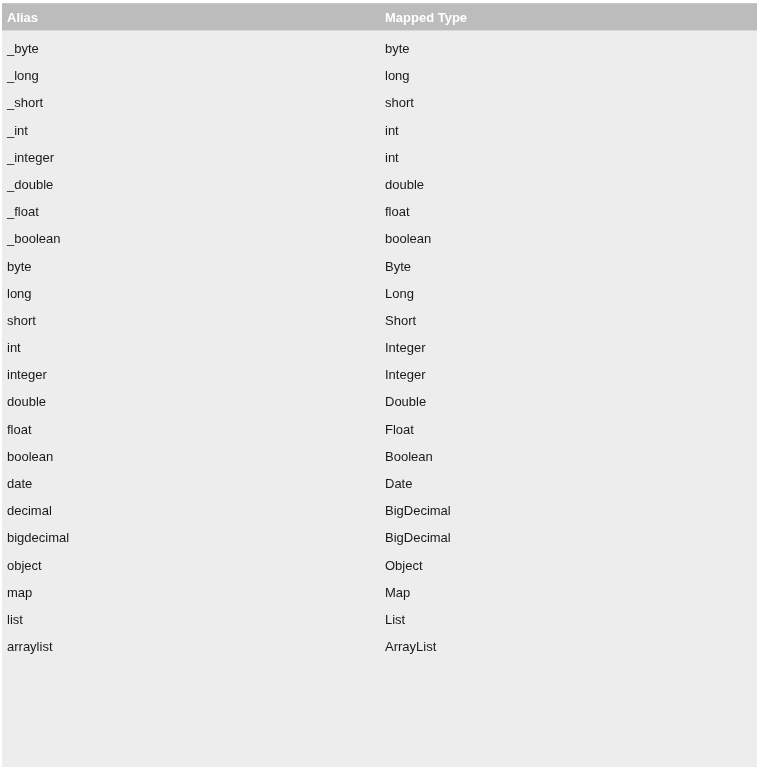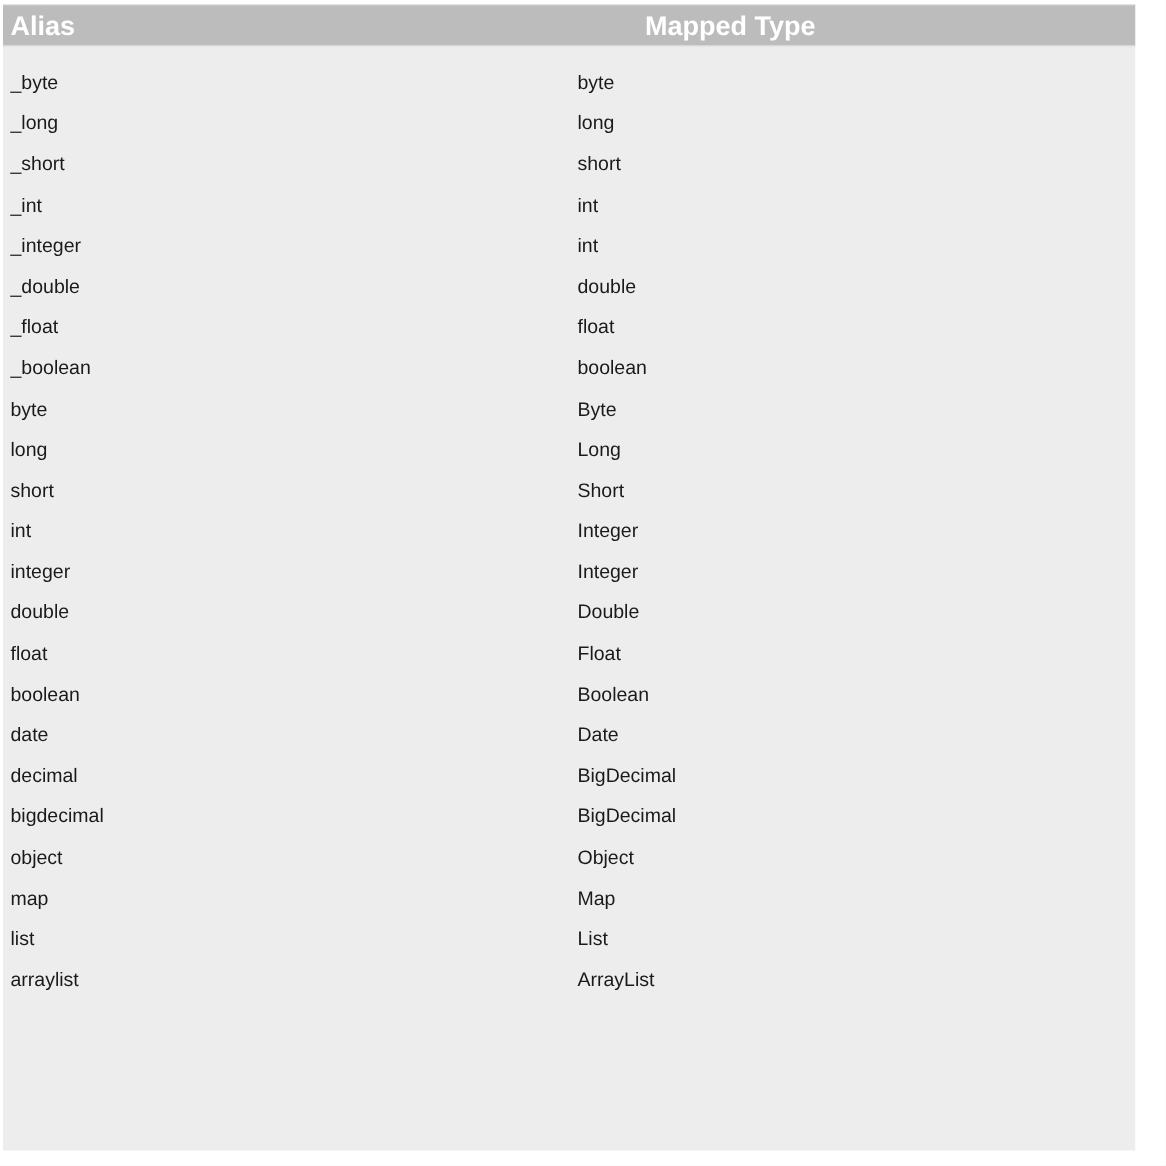--- a/index.html
+++ b/index.html
@@ -30,21 +30,21 @@
     background: #bcbcbc;
     border-top: 1px solid #c6c6c6;
     border-bottom: 1px solid #d8d8d8;
     box-sizing: border-box;
   }
 
   .table-body {
     position: relative;
     background: #ededed;
     height: 736px;
-    padding-top: 10px;
+    padding-top: 4px;
     box-sizing: border-box;
   }
 
   .table-row {
     position: relative;
     height: 27.2px;
   }
 
   .cell {
     position: absolute;
@@ -55,27 +55,27 @@
     white-space: nowrap;
   }
 
   .cell.col-alias  { left: 5px; }
   .cell.col-mapped { left: 383px; }
 
   .header-cell {
     position: absolute;
     top: 0;
     line-height: 27px;
-    font-size: 18px;
+    font-size: 13px;
     font-weight: bold;
     color: #ffffff;
     white-space: nowrap;
   }
   .header-cell.col-alias  { left: 5px; }
-  .header-cell.col-mapped { left: 383px; margin-left: 45px; }
+  .header-cell.col-mapped { left: 383px; }
 </style>
 </head>
 <body>
 
 <div id="alias-table">
 
   <div class="table-header-row">
     <span class="header-cell col-alias">Alias</span>
     <span class="header-cell col-mapped">Mapped Type</span>
   </div>

